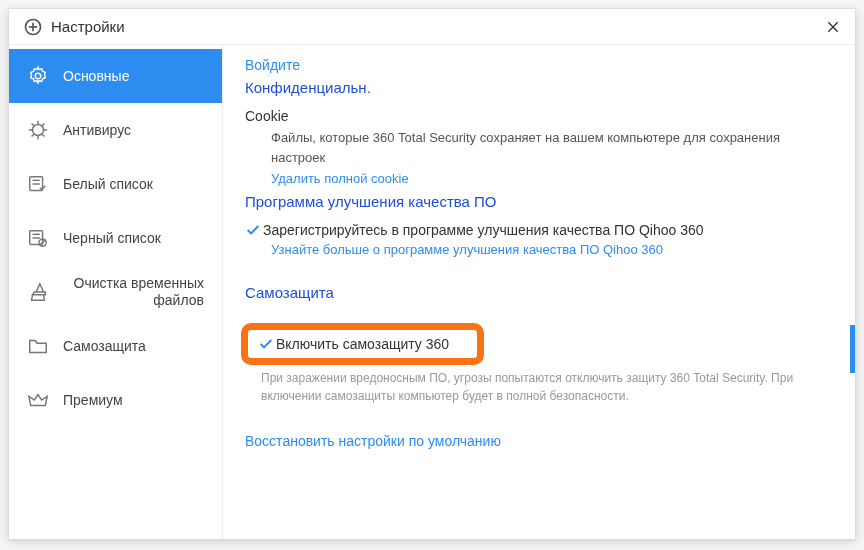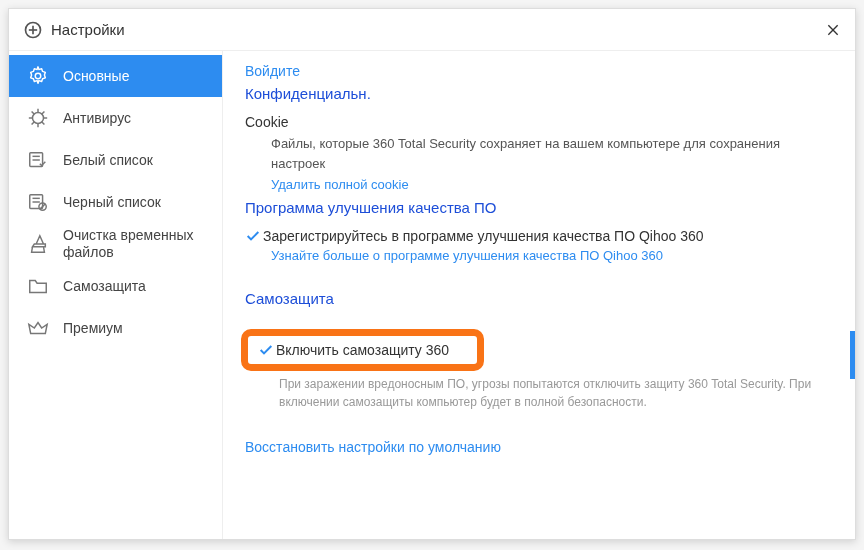--- a/index.html
+++ b/index.html
@@ -12,21 +12,21 @@
     }
     .window {
       background: #fff;
       border: 1px solid #ddd;
       box-shadow: 0 2px 8px rgba(0,0,0,0.15);
       height: 532px;
       display: flex;
       flex-direction: column;
     }
     .titlebar {
-      height: 42px;
+      height: 36px;
       display: flex;
       align-items: center;
       padding: 0 14px;
       border-bottom: 1px solid #eee;
     }
     .titlebar .app-icon {
       width: 20px; height: 20px;
       margin-right: 8px;
       color: #555;
     }
@@ -46,28 +46,29 @@
       overflow: hidden;
     }
     .sidebar {
       width: 214px;
       border-right: 1px solid #eee;
       padding-top: 4px;
       display: flex;
       flex-direction: column;
     }
     .side-item {
-      height: 42px;
+      height: 54px;
       display: flex;
       align-items: center;
       padding: 0 18px;
       color: #444;
       font-size: 14px;
       cursor: pointer;
       gap: 14px;
+      text-align: right;
     }
     .side-item.active {
       background: #2d8cf0;
       color: #fff;
     }
     .side-item.active .s-icon { color: #fff; }
     .s-icon {
       width: 22px; height: 22px;
       color: #777;
       flex-shrink: 0;
@@ -102,21 +103,21 @@
     }
     .desc {
       color: #555;
       font-size: 13px;
       margin-left: 26px;
       line-height: 1.5;
     }
     .desc-small {
       color: #999;
       font-size: 12px;
-      margin-left: 34px;
+      margin-left: 16px;
       line-height: 1.5;
       margin-top: 4px;
     }
     .link {
       color: #2d8cf0;
       font-size: 13px;
       cursor: pointer;
       margin-left: 26px;
       display: inline-block;
       margin-top: 4px;

